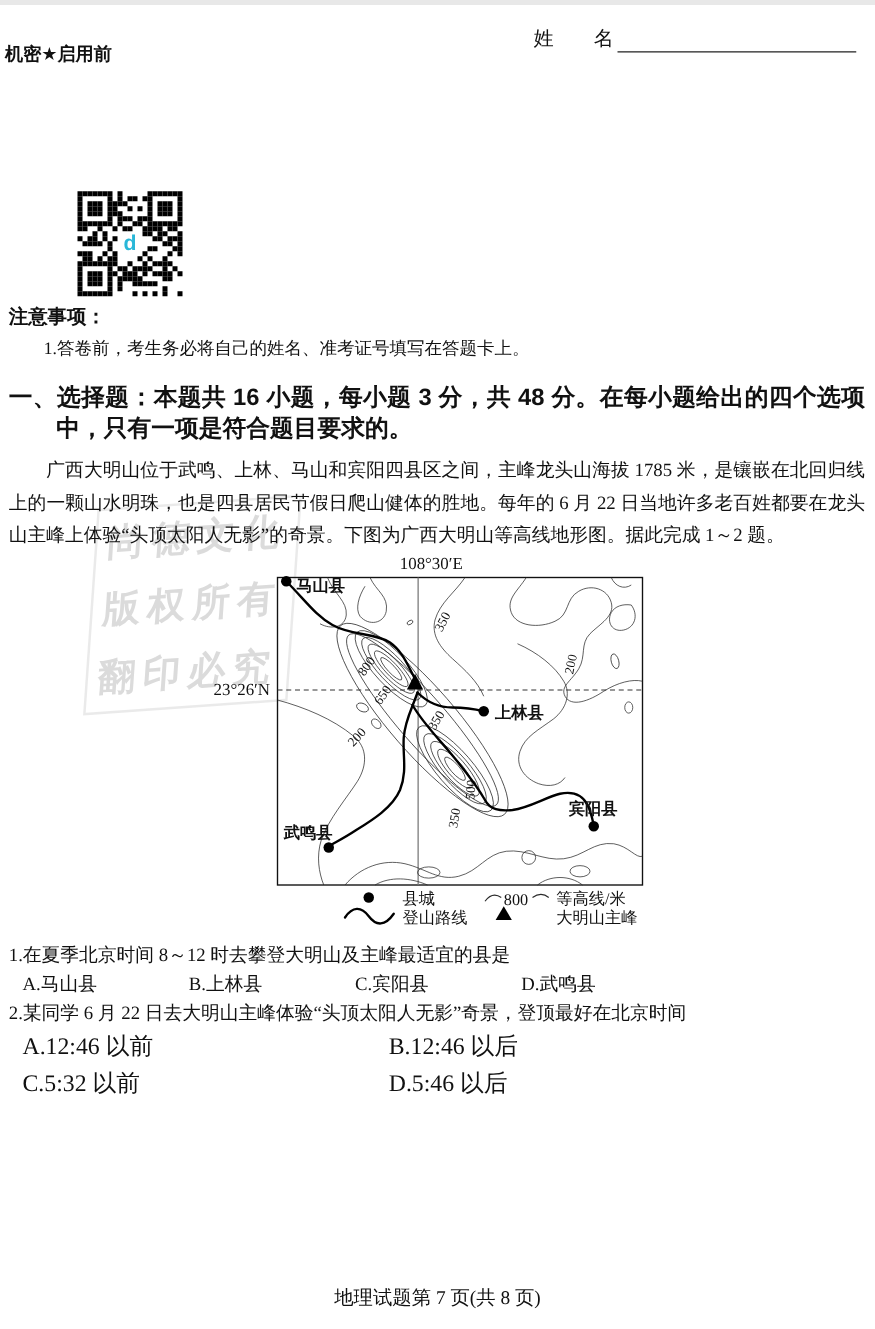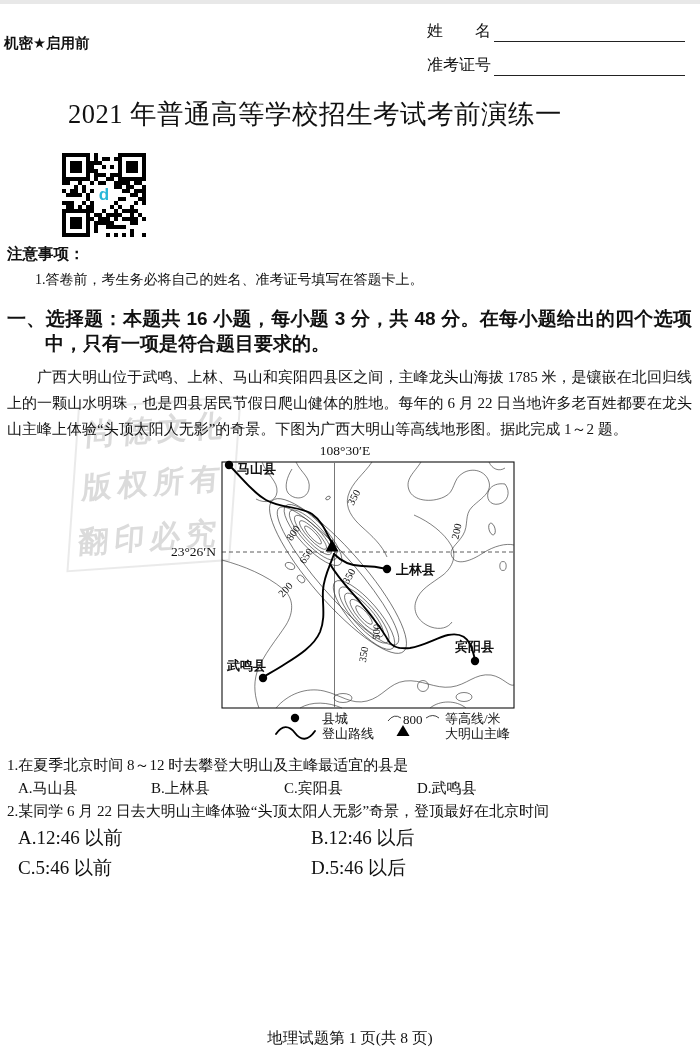--- a/index.html
+++ b/index.html
@@ -62,27 +62,22 @@
 
 <div class="page">
 
   <div class="secrecy sans">机密★启用前</div>
 
   <div class="name-block">
     <div class="name-row">
       <span class="lbl">姓　　名</span>
       <span class="fill-line"></span>
     </div>
-    <div class="name-row">
-      <span class="lbl">准考证号</span>
-      <span class="fill-line"></span>
-    </div>
   </div>
 
-  <div class="paper-title">2021 年普通高等学校招生考试考前演练一</div>
 
   <div class="qr">
     <span class="qr-logo">
         <b style="color: rgb(41, 183, 216);">d</b>
       </span>
   <i style="left:0px;top:0px"></i>
       <i style="left:4px;top:0px"></i>
       <i style="left:8px;top:0px"></i>
       <i style="left:12px;top:0px"></i>
       <i style="left:16px;top:0px"></i>
@@ -432,19 +427,19 @@
       <span>A.马山县</span>
       <span>B.上林县</span>
       <span>C.宾阳县</span>
       <span>D.武鸣县</span>
     </div>
 
     <p class="question"><span>2.</span><span>某同学 6 月 22 日去大明山主峰体验“头顶太阳人无影”奇景，登顶最好在北京时间</span></p>
     <div class="opts2">
       <span>A.12:46 以前</span>
       <span>B.12:46 以后</span>
-      <span>C.5:46 以前</span>
+      <span>C.5:32 以前</span>
       <span>D.5:46 以后</span>
     </div>
   </div>
 
-  <div class="footer">地理试题第 1 页(共 8 页)</div>
+  <div class="footer">地理试题第 7 页(共 8 页)</div>
 </div>
 
 </body></html>

